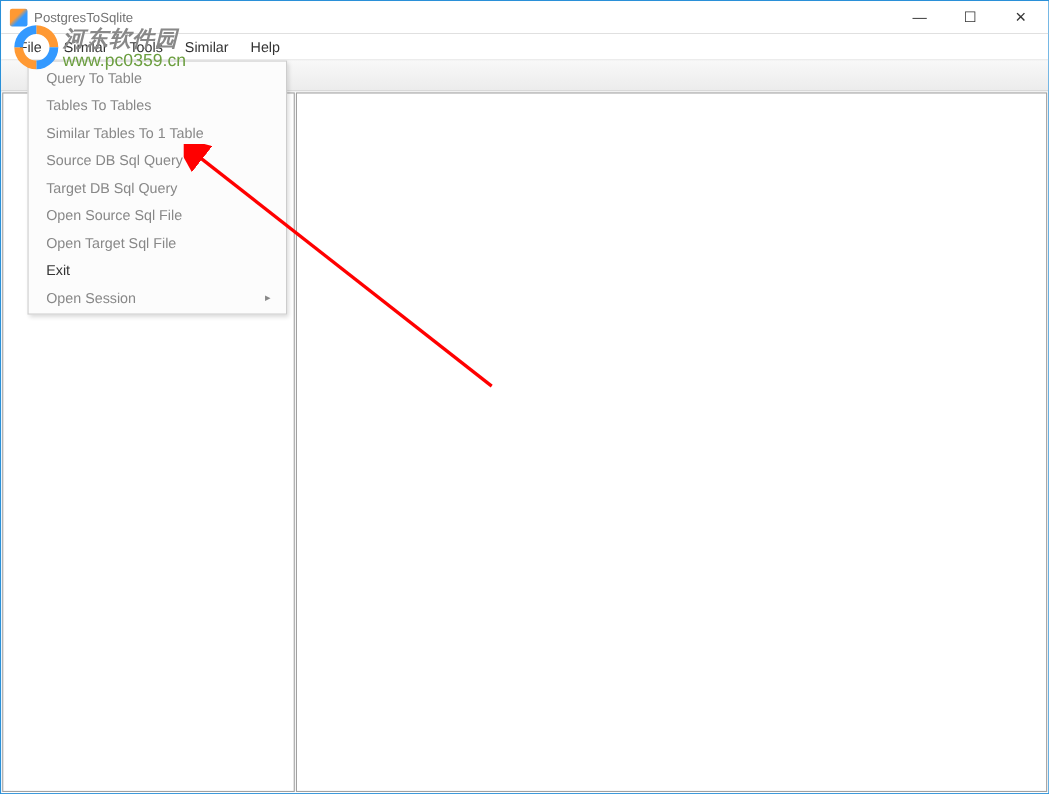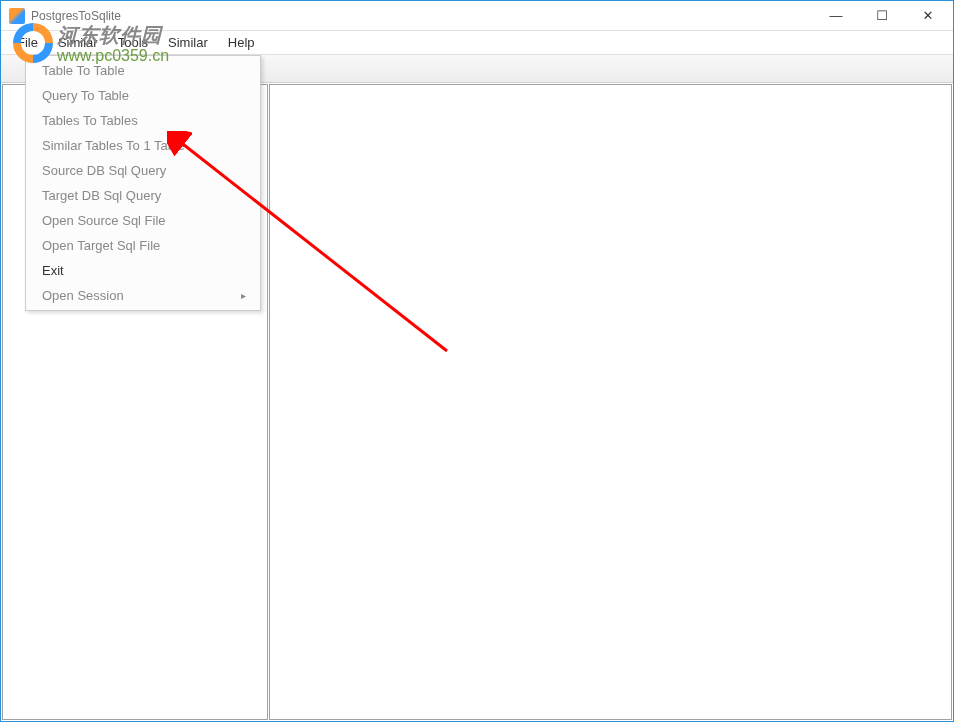--- a/index.html
+++ b/index.html
@@ -173,23 +173,20 @@
 
 <div class="toolbar"></div>
 
 <div class="content-area">
   <div class="left-panel"></div>
   <div class="right-panel"></div>
 </div>
 
 <div class="dropdown-menu">
   <div class="dropdown-item">
-    <span>Table To Table</span>
-  </div>
-  <div class="dropdown-item">
     <span>Query To Table</span>
   </div>
   <div class="dropdown-item">
     <span>Tables To Tables</span>
   </div>
   <div class="dropdown-item">
     <span>Similar Tables To 1 Table</span>
   </div>
   <div class="dropdown-item">
     <span>Source DB Sql Query</span>

